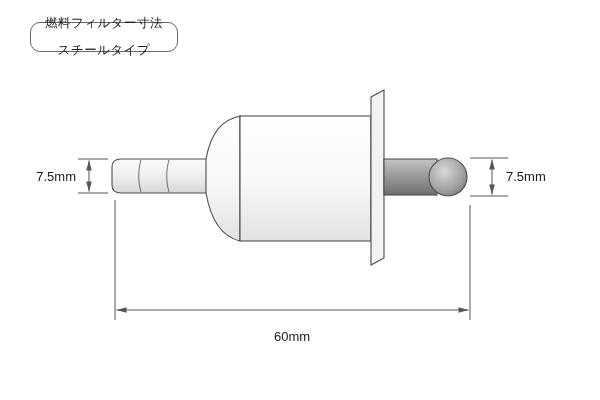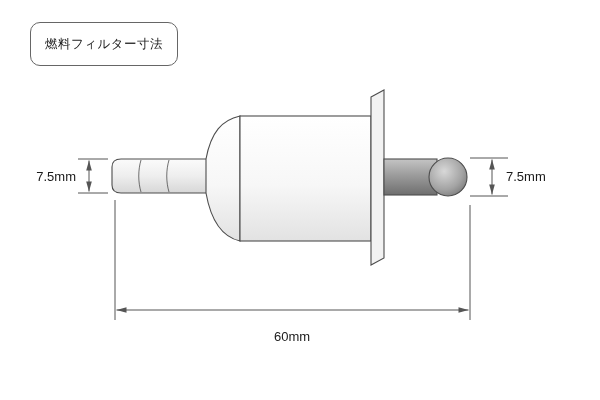--- a/index.html
+++ b/index.html
@@ -13,21 +13,21 @@
     width: 600px;
     height: 400px;
     background: #ffffff;
     overflow: hidden;
   }
   .label-box {
     position: absolute;
     left: 30px;
     top: 22px;
     width: 148px;
-    height: 44px;
+    height: 30px;
     box-sizing: border-box;
     border: 1px solid #666666;
     border-radius: 10px;
     display: flex;
     flex-direction: column;
     align-items: center;
     justify-content: center;
     gap: 10px;
     background: #ffffff;
   }
@@ -49,20 +49,21 @@
     fill: #1a1a1a;
   }
 </style>
 </head>
 <body>
 
 <div class="canvas">
 
   <div class="label-box">
     <div class="line">燃料フィルター寸法</div>
+    <div class="line">スチールタイプ</div>
   </div>
 
   <svg class="drawing" width="600" height="400" viewBox="0 0 600 400">
     <defs>
       <linearGradient id="gBody" x1="0" y1="0" x2="0" y2="1">
         <stop offset="0" stop-color="#ffffff"></stop>
         <stop offset="0.55" stop-color="#f7f7f7"></stop>
         <stop offset="1" stop-color="#e2e2e2"></stop>
       </linearGradient>
       <linearGradient id="gNipple" x1="0" y1="0" x2="0" y2="1">

